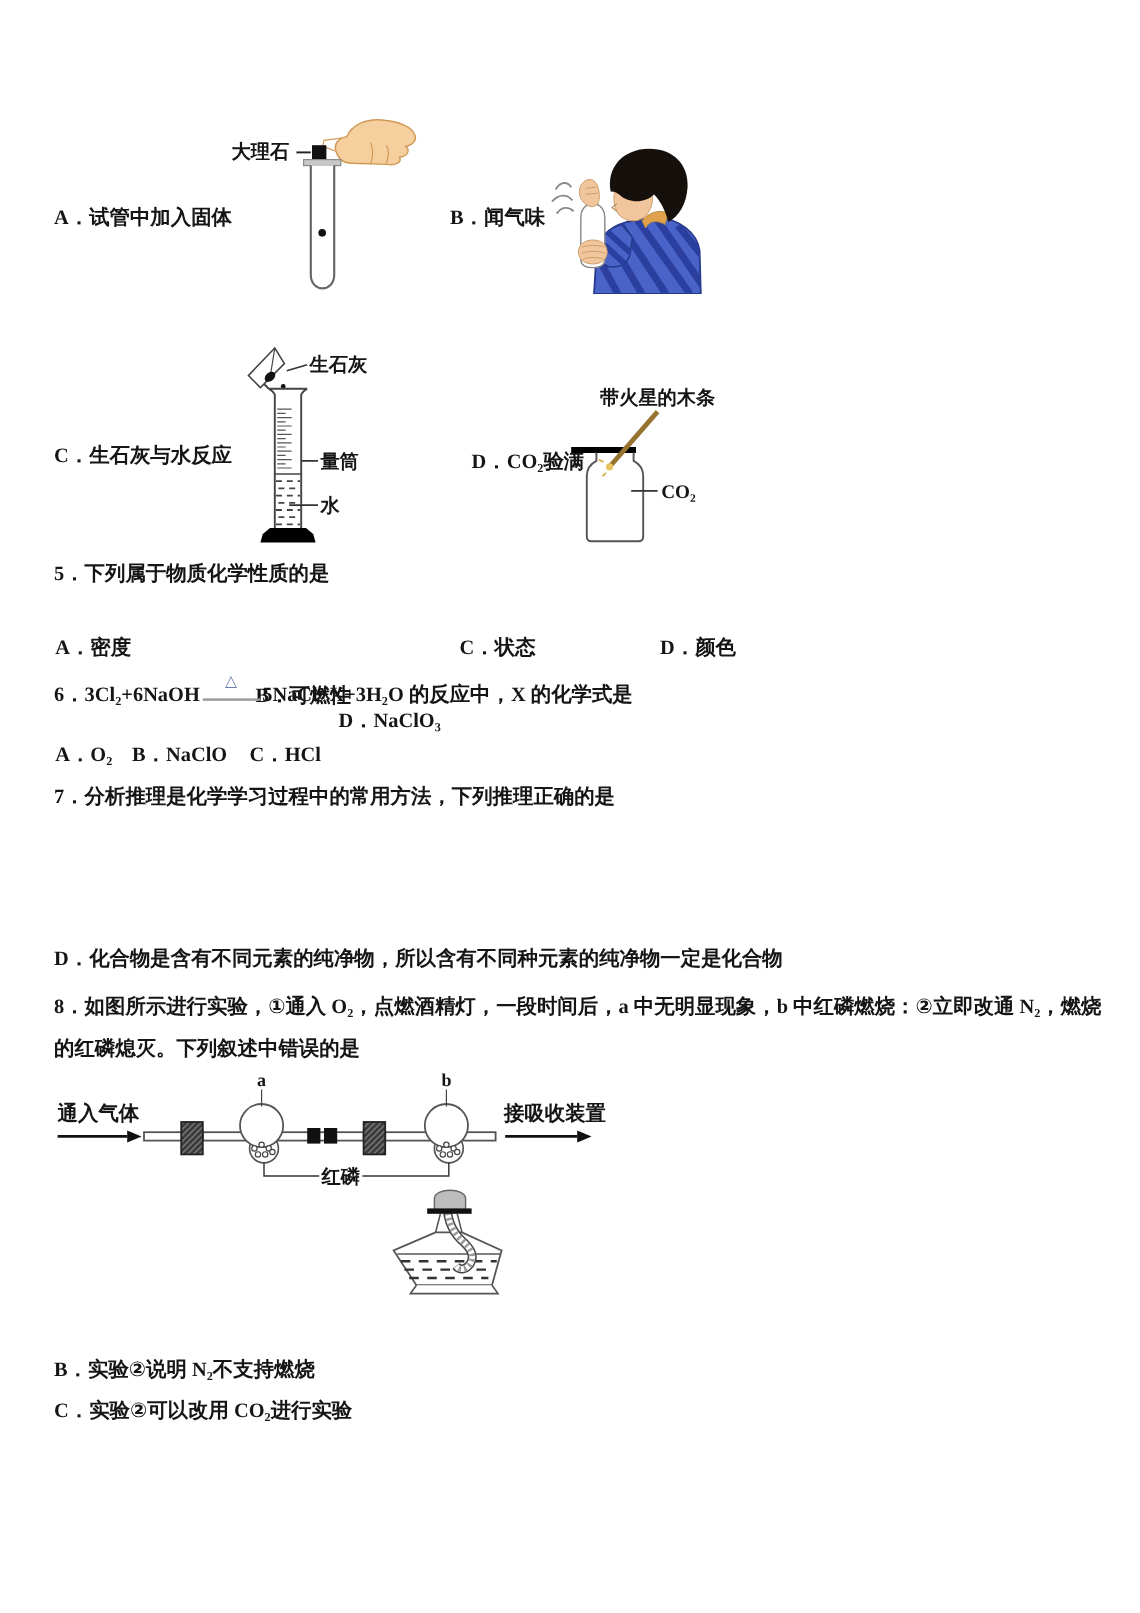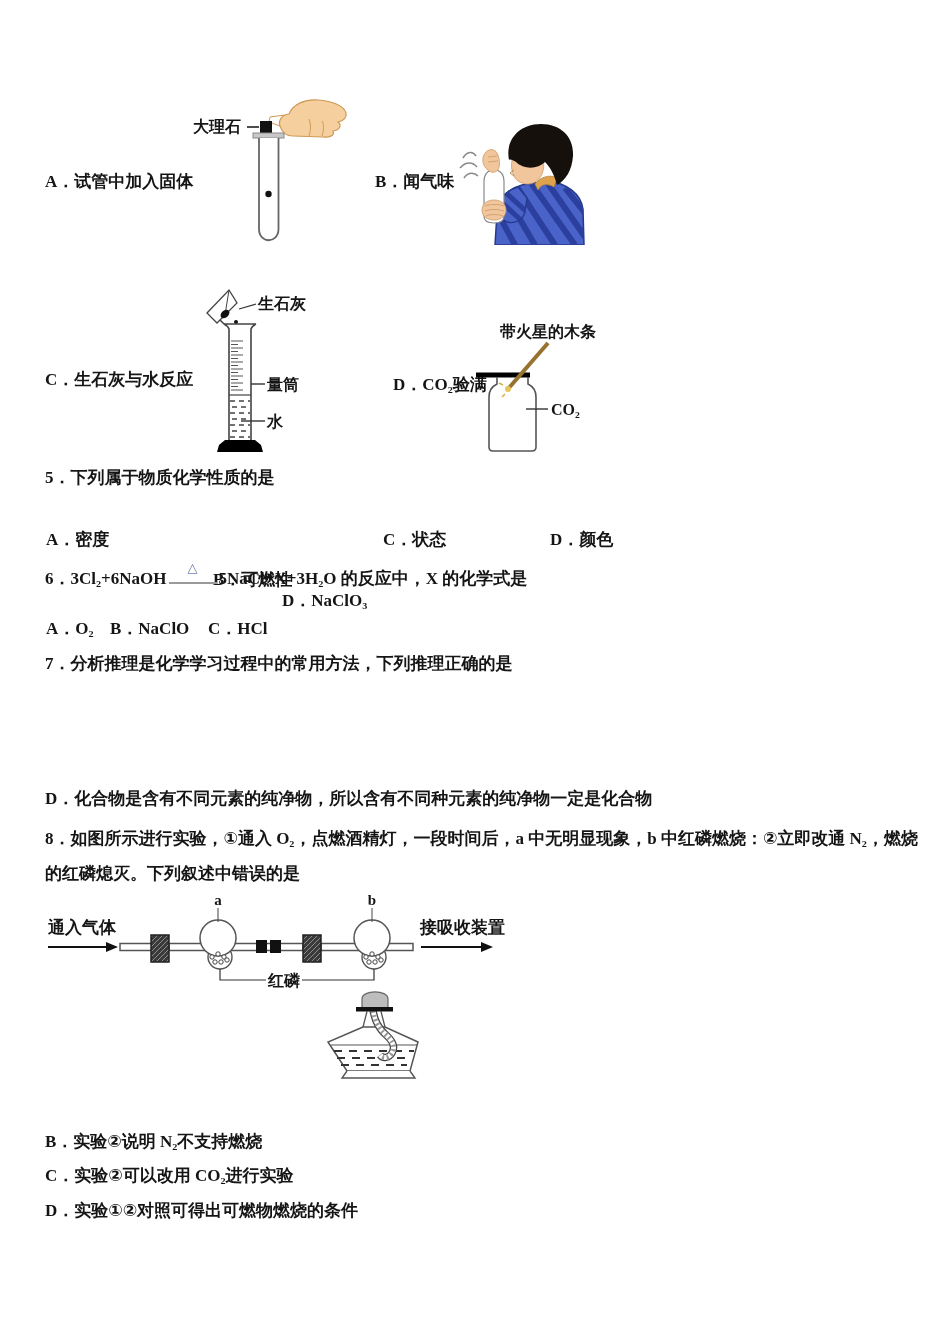--- a/index.html
+++ b/index.html
@@ -216,15 +216,14 @@
         <path d="M332 104 C332 122 336 132 344 140 C352 147 356 153 352 160 C349 165 343 166 340 162" stroke="#9a9a9a" stroke-width="5" stroke-dasharray="2 2.5"></path>
       </g>
       <path d="M327 118.5 L323 134 M341 118.5 L345 134" stroke="#555" stroke-width="1.3" fill="none"></path>
       <path d="M322 115 L322 106 C322 96.5 348 96.5 348 106 L348 115 Z" fill="#bdbdbd" stroke="#666" stroke-width="1.2"></path>
       <rect x="316" y="114" width="37" height="4.5" fill="#111"></rect>
     </g>
   </svg>
 
   <div class="abs" style="left:45px;top:1131px;"><span>B．</span><span>实验②说明 N₂不支持燃烧</span></div>
   <div class="abs" style="left:45px;top:1165px;"><span>C．</span><span>实验②可以改用 CO₂进行实验</span></div>
-  <div class="abs" style="left:45px;top:1200px;"><span>D．</span><span>实验①②对照可得出可燃物燃烧的条件</span></div>
 
 </div>
 
 </body></html>

